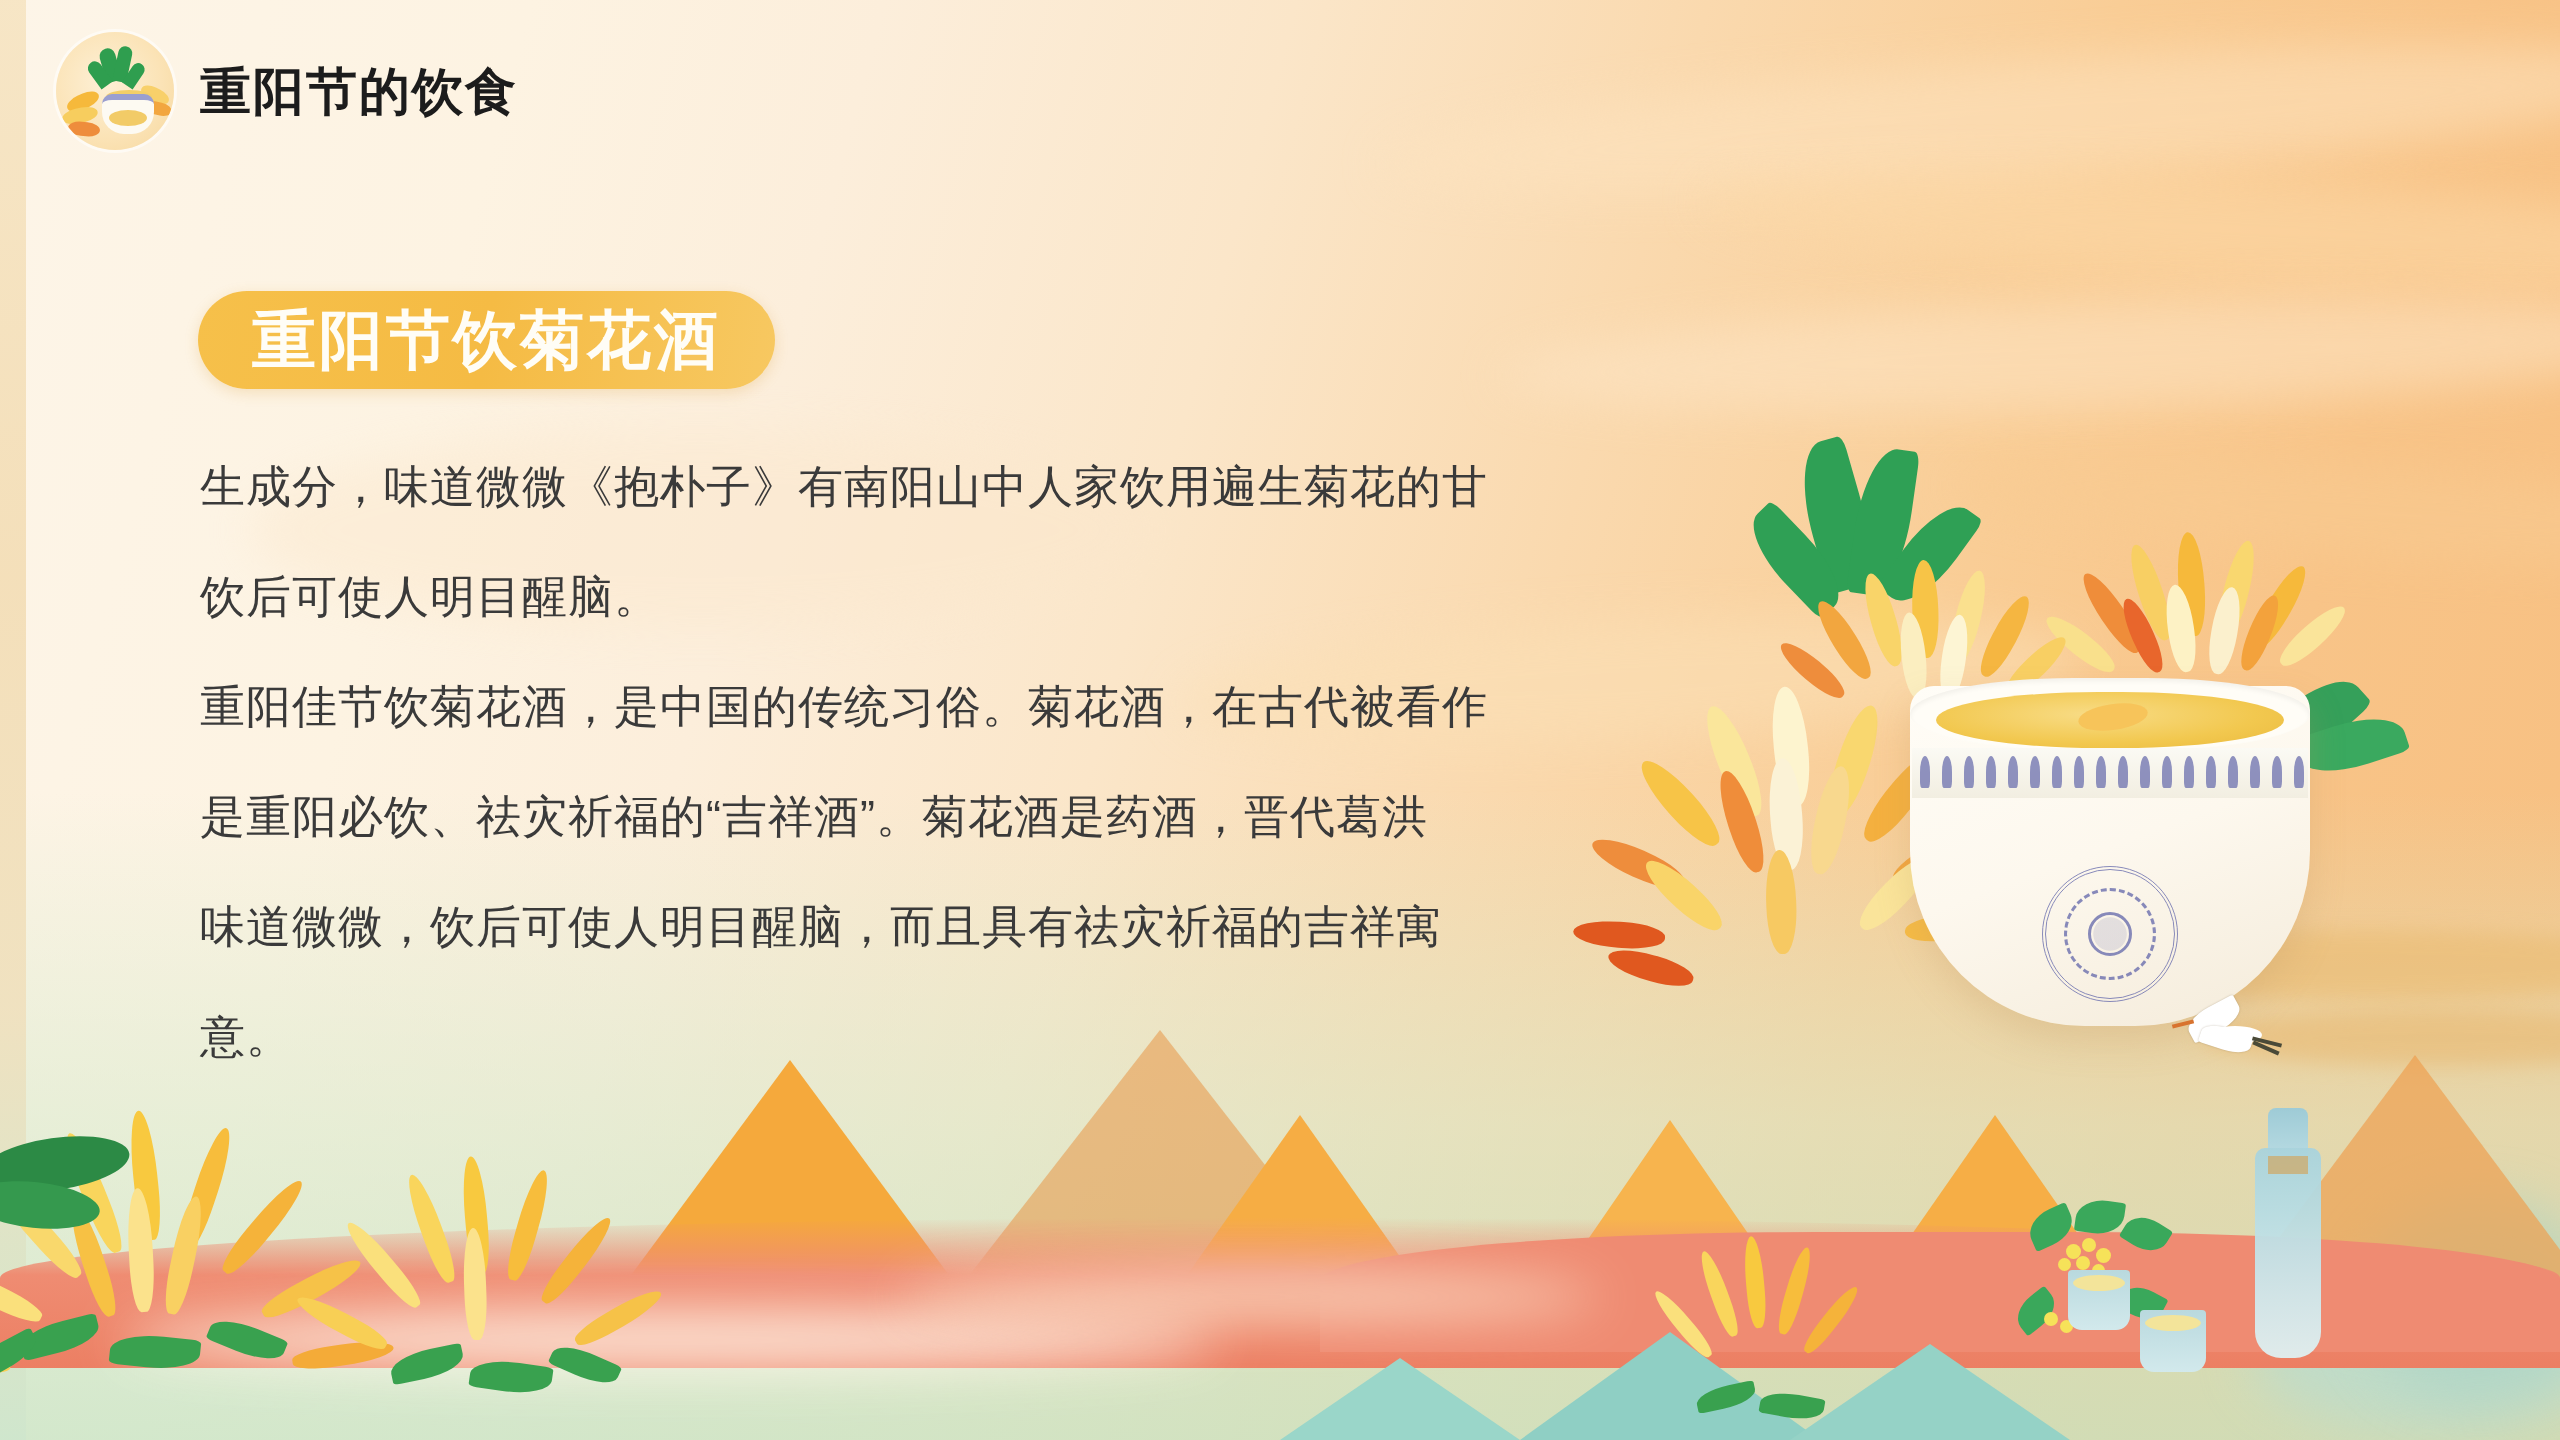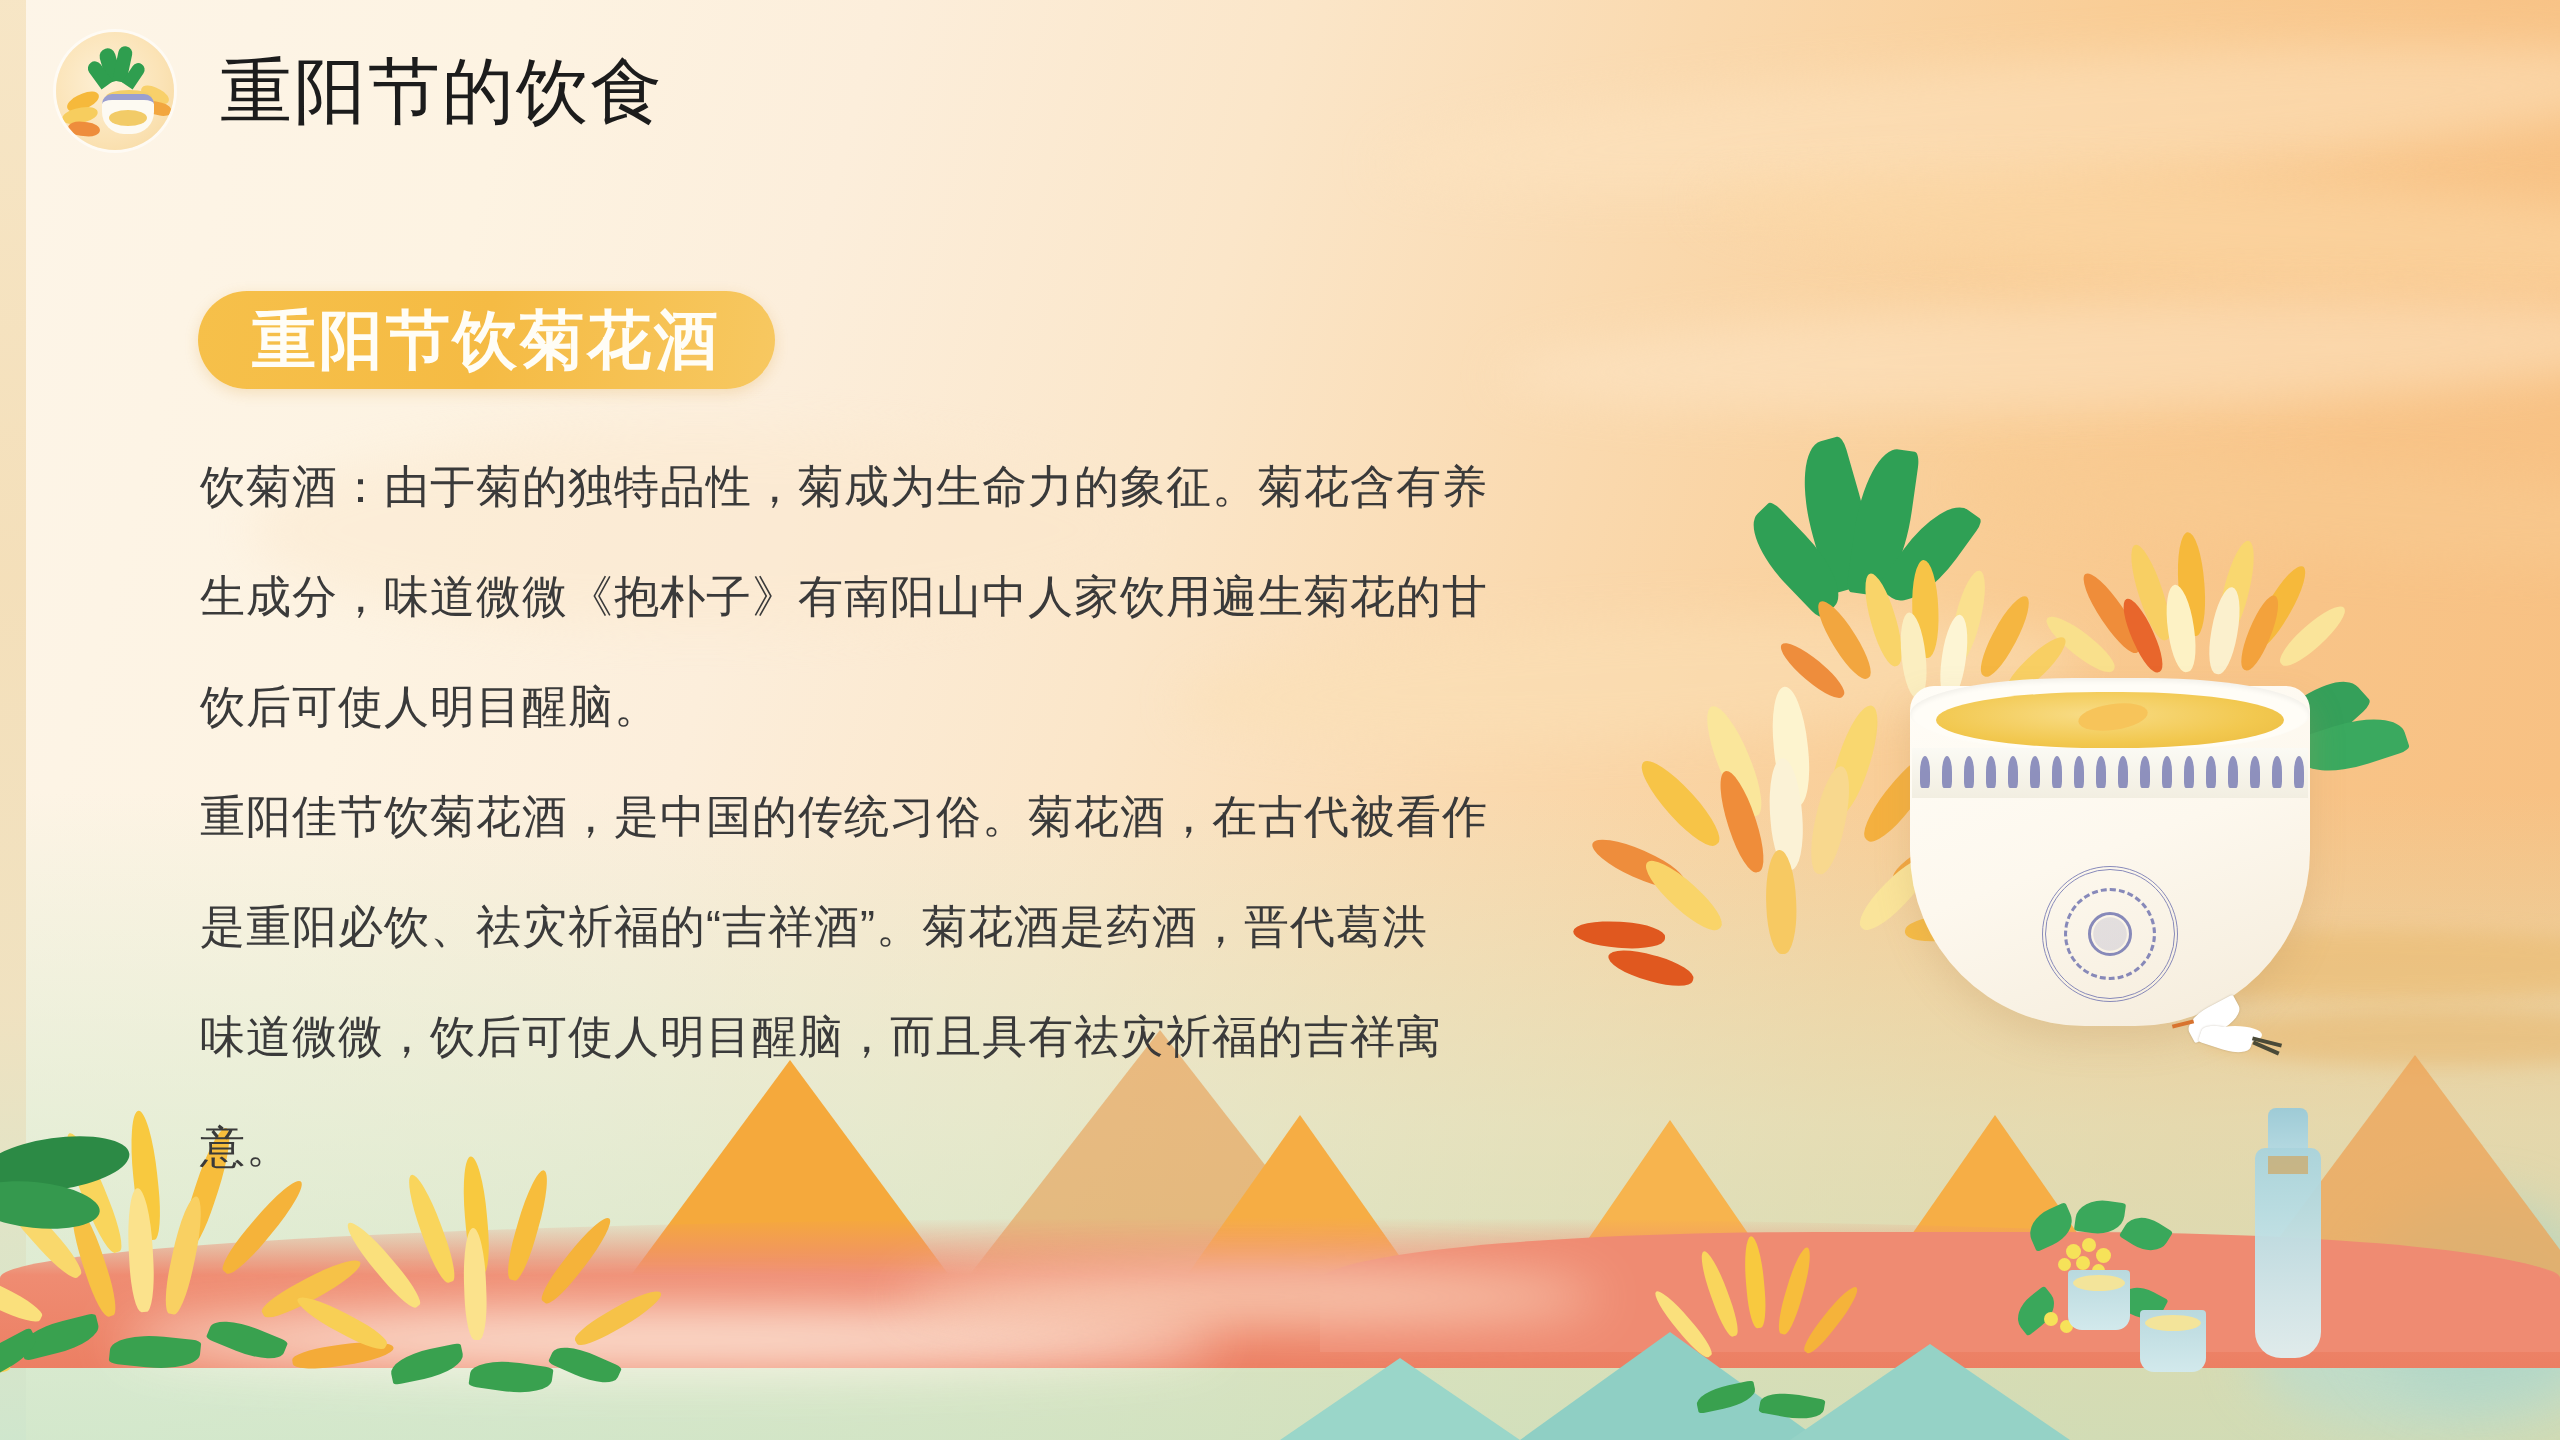--- a/index.html
+++ b/index.html
@@ -42,22 +42,22 @@
   .logo .lv2{ left:60px; top:14px; width:14px; height:36px; border-radius:8px 8px 0 0; transform:rotate(12deg);}
   .logo .lv3{ left:36px; top:28px; width:14px; height:28px; border-radius:8px 8px 0 0; transform:rotate(-36deg);}
   .logo .lv4{ left:72px; top:30px; width:13px; height:26px; border-radius:8px 8px 0 0; transform:rotate(34deg);}
   .logo .petal { position:absolute; border-radius:50%/60%; }
   .logo .bowl { position:absolute; left:46px; top:62px; width:52px; height:40px;
                 background:#fdfaf2; border-radius:10px 10px 22px 22px; border-top:6px solid #9a9fd0;}
   .logo .bowl:after{content:""; position:absolute; left:7px; top:10px; width:38px; height:16px;
                 border-radius:50%; background:#f0c24f; opacity:.85;}
   .logo .cream { position:absolute; left:50px; top:58px; width:46px; height:14px; border-radius:50%; background:#f3cf68;}
 
-  .title { font-size:72px; font-weight:400; color:#1c1c1c; letter-spacing:2px;
-           line-height:1; font-family:"Liberation Sans","DejaVu Sans",sans-serif;margin-left:20px; }
+  .title { font-size:51px; font-weight:700; color:#1c1c1c; letter-spacing:2px;
+           line-height:1; font-family:"Liberation Sans","DejaVu Sans",sans-serif; }
 
   
   .pill { position:absolute; left:198px; top:291px; height:98px; padding:0 54px;
           display:flex; align-items:center; border-radius:49px;
           background:linear-gradient(100deg,#f6c04a 0%,#f5bb44 50%,#f7c861 100%);
           box-shadow:0 4px 14px rgba(216,150,40,.22); z-index:30; }
   .pill span { font-size:64px; font-weight:600; color:#fffdf6; letter-spacing:3px; }
 
   
   .body-copy { position:absolute; left:200px; top:432px; width:1430px; z-index:25; }
@@ -155,21 +155,20 @@
       <div class="bowl"></div>
     </div>
     <div class="title">重阳节的饮食</div>
   </div>
 
   <div class="pill">
     <span>重阳节饮菊花酒</span>
   </div>
 
   <div class="body-copy">
-    <p>饮菊酒：由于菊的独特品性，菊成为生命力的象征。菊花含有养</p>
     <p>生成分，味道微微《抱朴子》有南阳山中人家饮用遍生菊花的甘</p>
     <p>饮后可使人明目醒脑。</p>
     <p>重阳佳节饮菊花酒，是中国的传统习俗。菊花酒，在古代被看作</p>
     <p>是重阳必饮、祛灾祈福的“吉祥酒”。菊花酒是药酒，晋代葛洪</p>
     <p>味道微微，饮后可使人明目醒脑，而且具有祛灾祈福的吉祥寓</p>
     <p>意。</p>
   </div>
 
   <div class="art">
 

